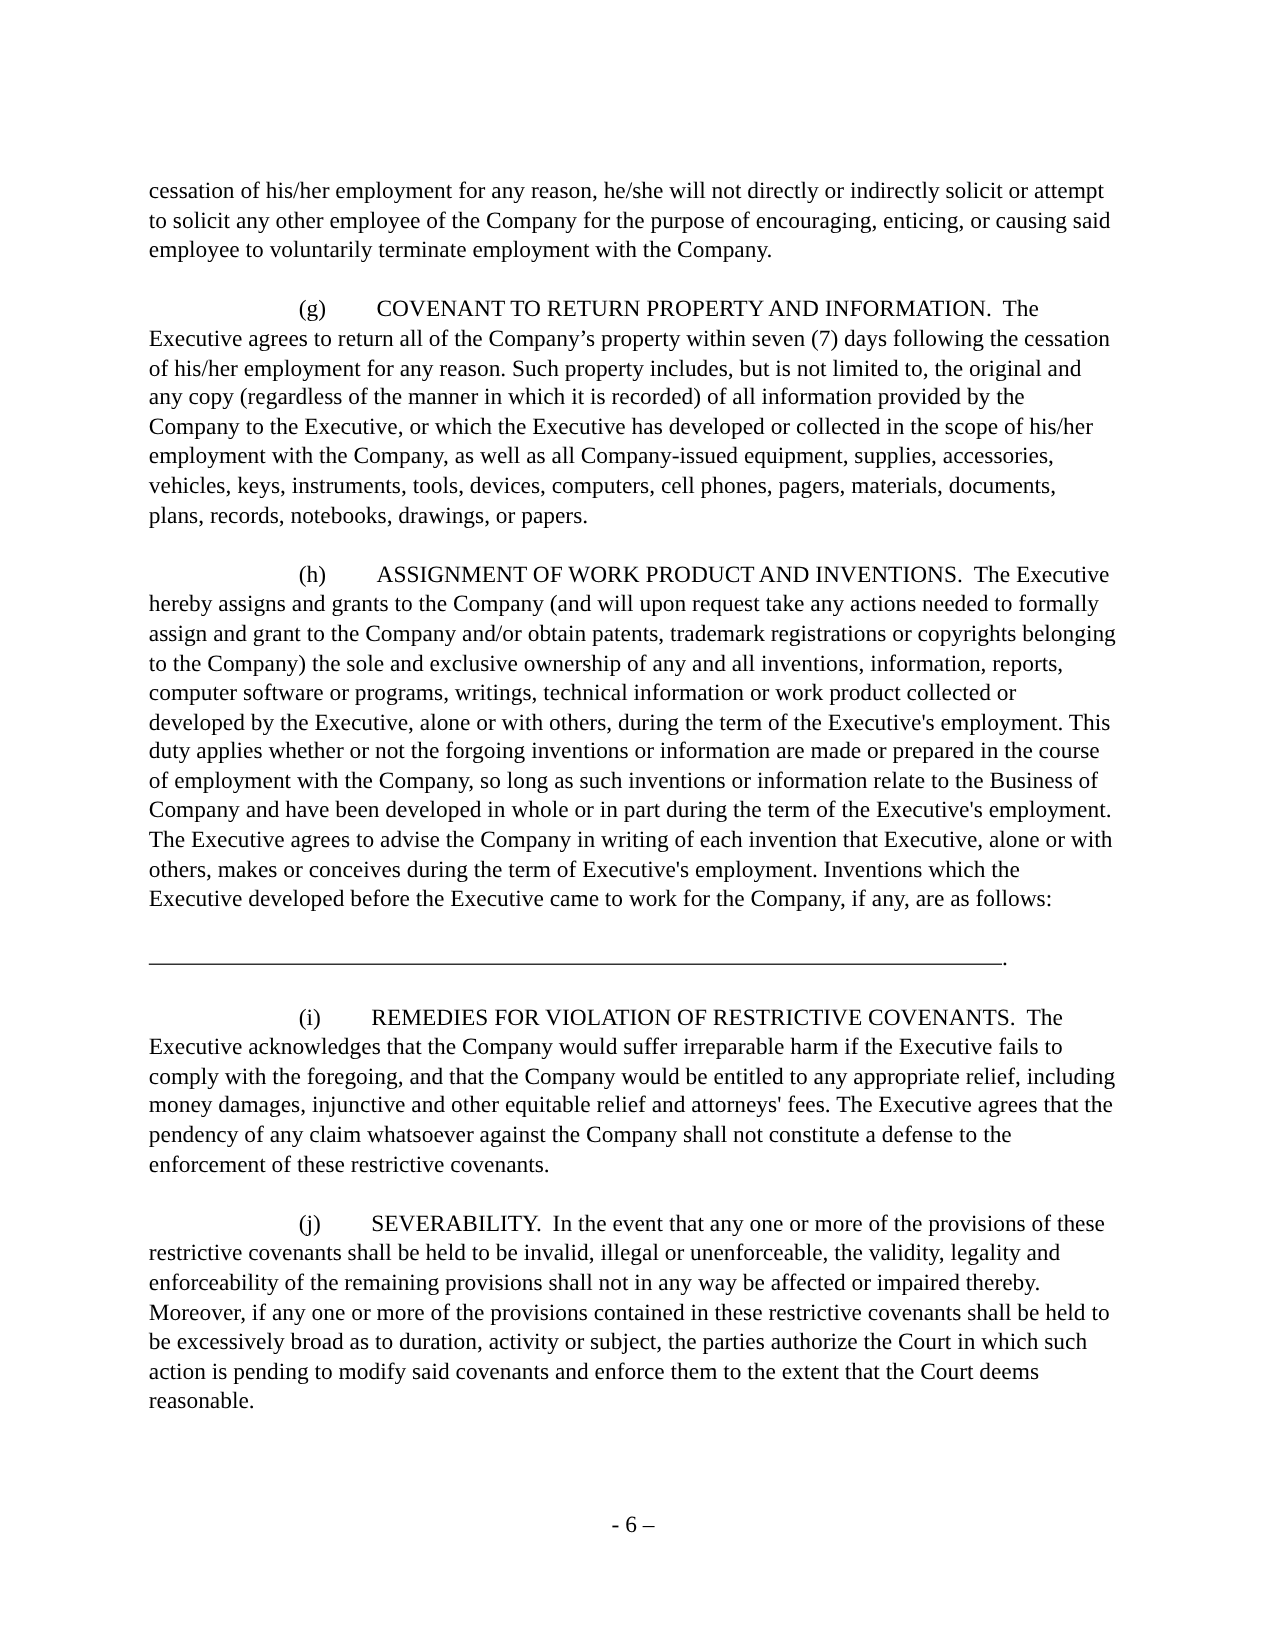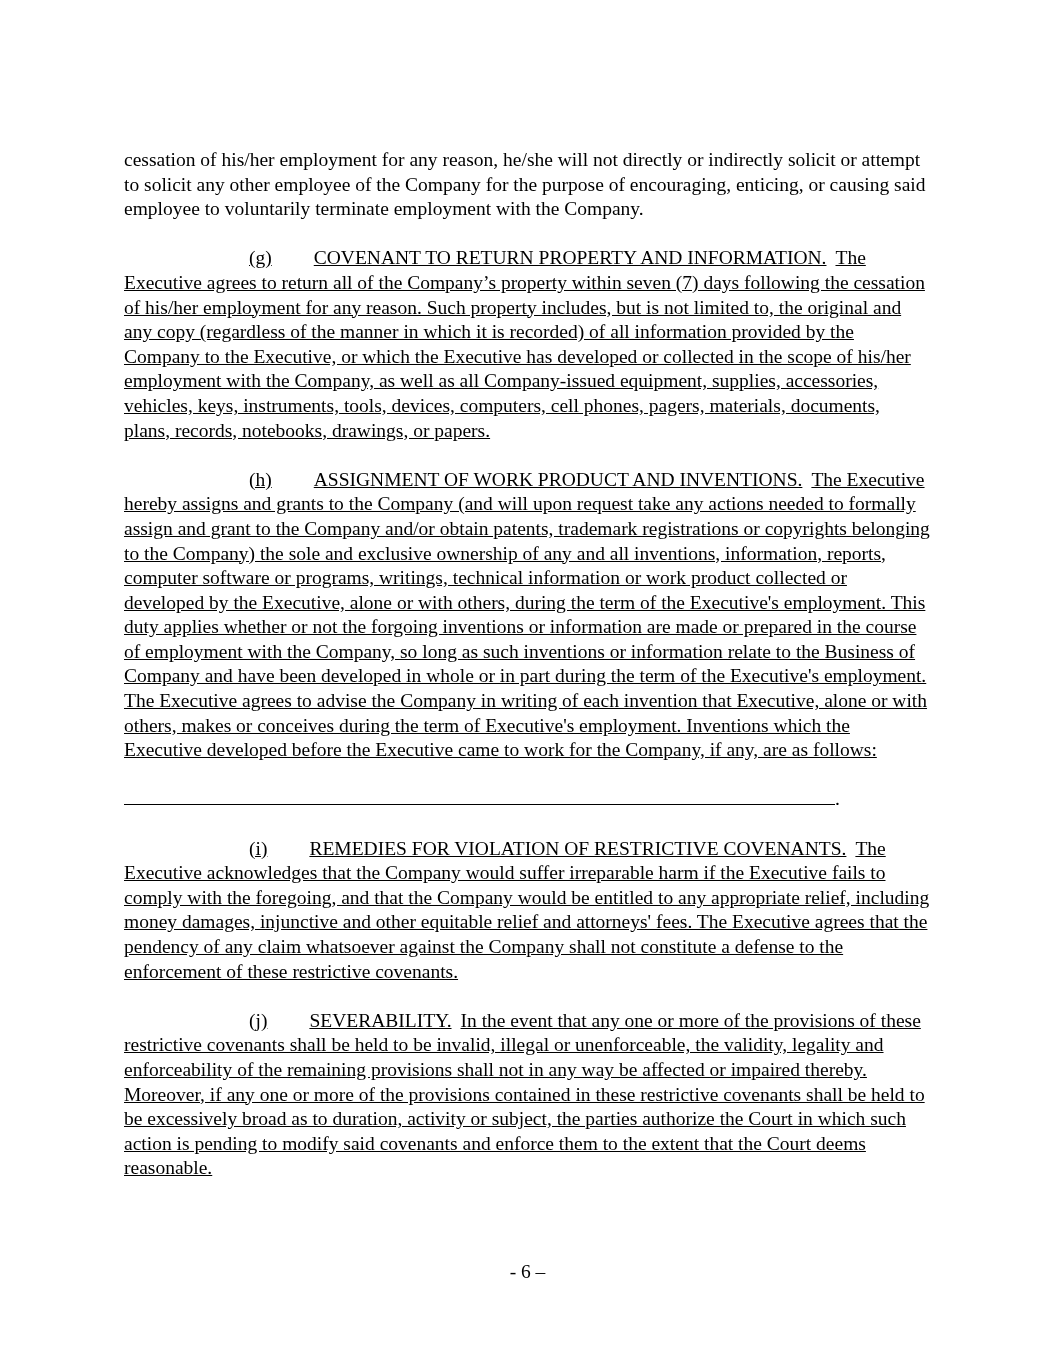--- a/index.html
+++ b/index.html
@@ -20,21 +20,20 @@
     line-height: 24.6px;
     color: #000000;
     overflow: hidden;
   }
   p.para {
     margin: 0 0 24.6px 0;
     text-align: left;
   }
   p.clause {
     text-indent: 125px;
-    text-decoration: underline;
   }
   .clause-label {
     margin-right: 42px;
   }
   .clause-heading {
     margin-right: 9px;
   }
   .blank-row {
     margin: 0 0 24.6px 0;
     white-space: nowrap;

